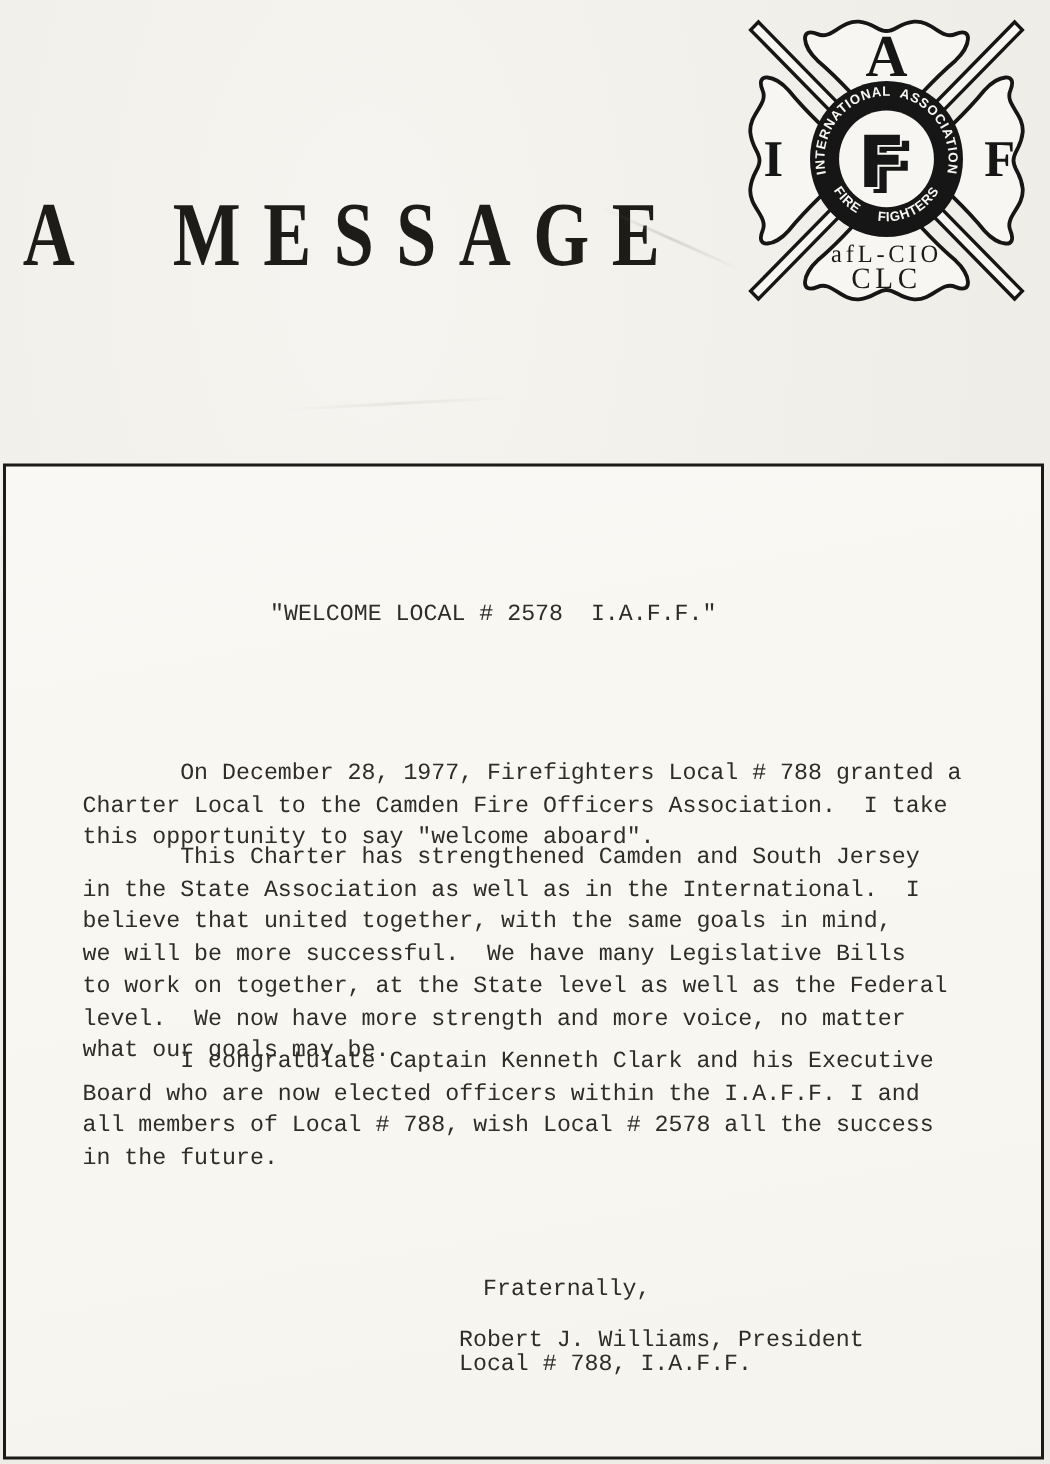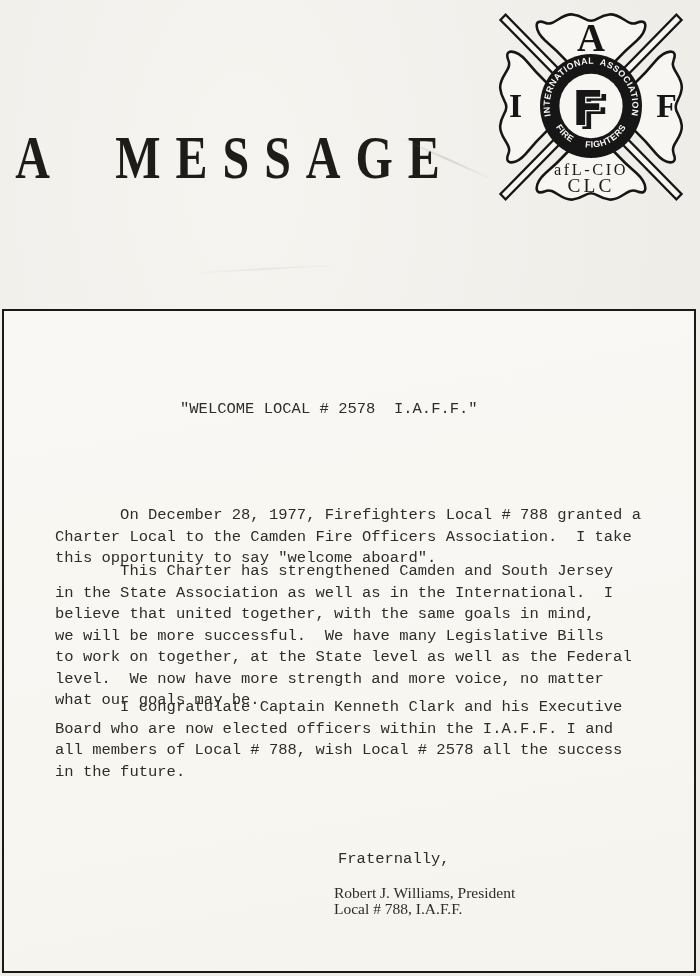--- a/index.html
+++ b/index.html
@@ -66,22 +66,22 @@
     font-family: "Liberation Mono", monospace;
     font-size: 15.5px; line-height: 21.5px;
     color: #2e2d2a;
     white-space: pre;
   }
   .letter-title   { left: 176px; top: 88px; }
   .salutation     { left: 51px;  top: 153px; }
   .para-1         { left: 51px;  top: 194px; }
   .para-2         { left: 51px;  top: 250px; font-family: Liberation Mono, monospace; }
   .para-3         { left: 51px;  top: 386px; }
-  .closing        { left: 318px; top: 538px; margin-left: 16px; }
-  .signature      { left: 330px; top: 574px; line-height: 16px; font-family: Liberation Serif, serif; }
+  .closing        { left: 318px; top: 538px; }
+  .signature      { left: 302px; top: 574px; line-height: 16px; }
 
   
   .crease { position: absolute; pointer-events: none; }
   .crease-1 {
     left: 396px; top: 158px; width: 102px; height: 2px;
     background: linear-gradient(to right, rgba(120,114,102,0), rgba(120,114,102,0.22), rgba(120,114,102,0));
     transform: rotate(24deg);
   }
   .crease-2 {
     left: 190px; top: 268px; width: 150px; height: 2px;

